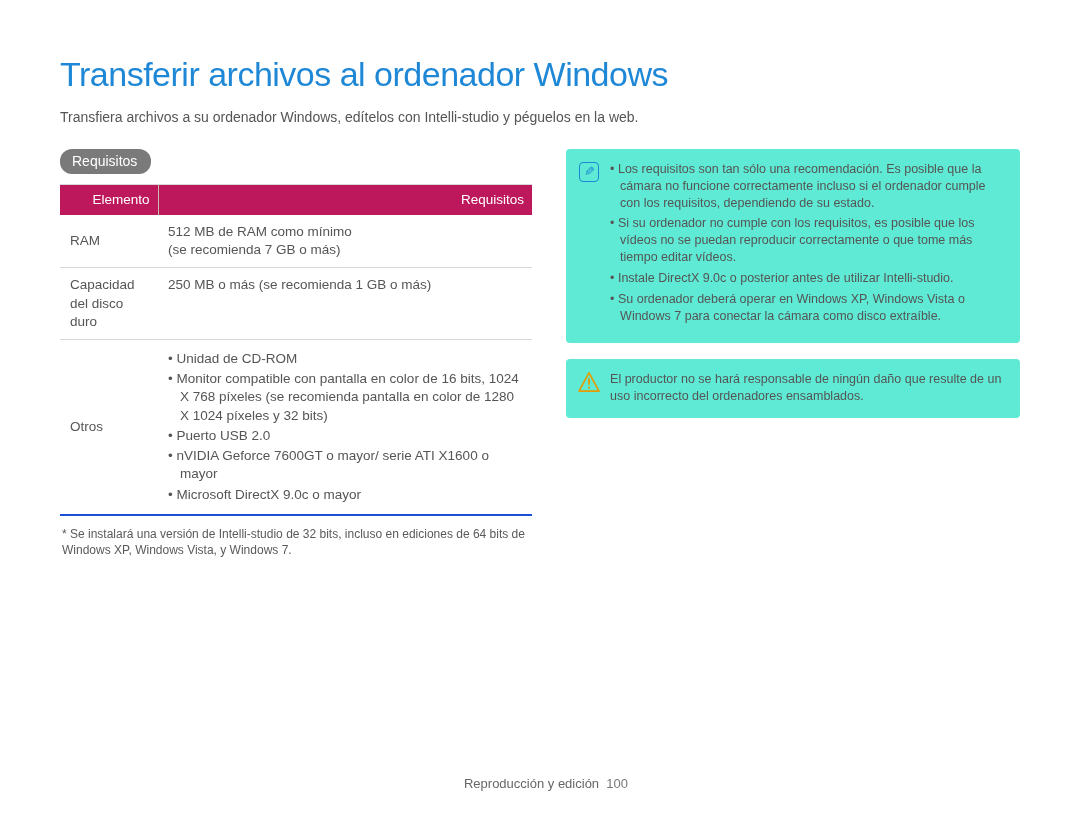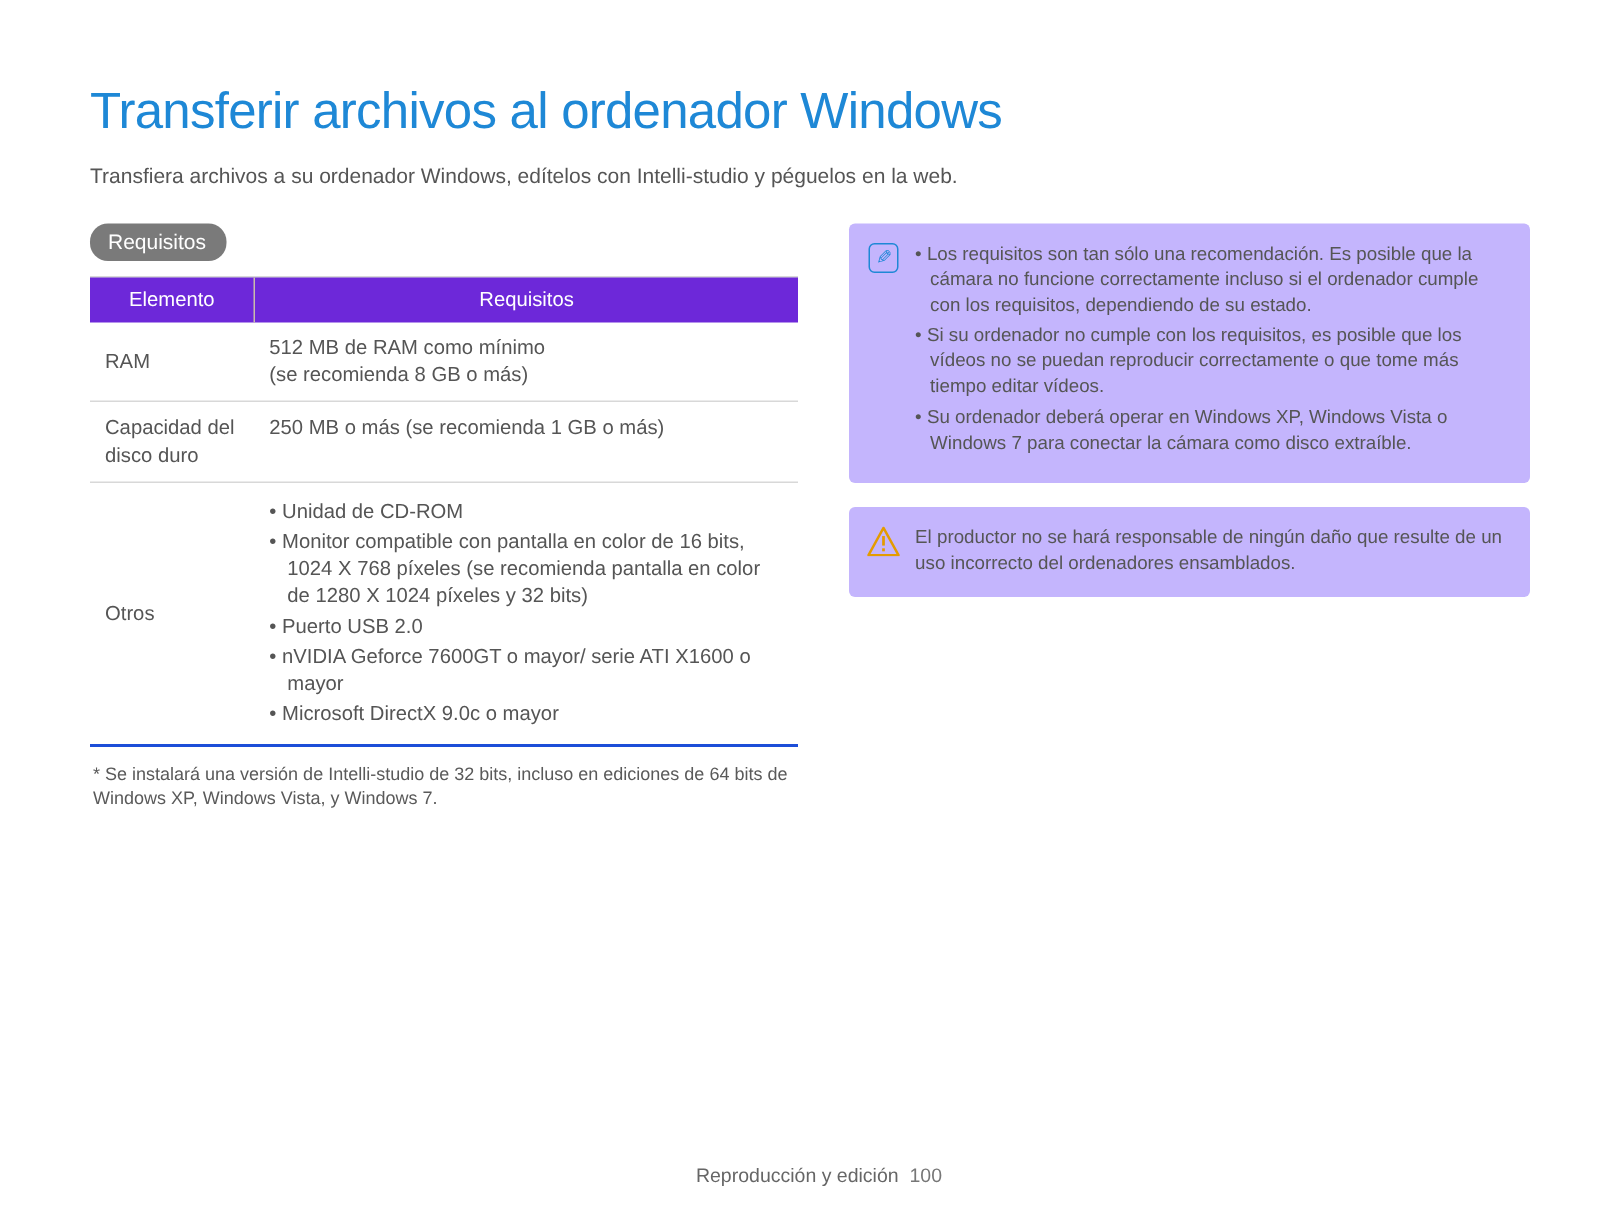--- a/index.html
+++ b/index.html
@@ -44,25 +44,25 @@
     border-radius: 12px;
     margin-bottom: 10px;
   }
 
   table.req {
     border-collapse: collapse;
     width: 100%;
     font-size: 13.5px;
   }
   table.req thead th {
-    background: #6d28d9;
+    background: #be185d;
     color: #fff;
     font-weight: 400;
-    text-align: center;
-    padding: 6px 26px;
+    text-align: right;
+    padding: 6px 8px;
     border-top: 1px solid #d8d8d8;
   }
   table.req thead th + th {
     border-left: 1px solid #c9bcab;
   }
   table.req td {
     padding: 8px 10px;
     vertical-align: top;
     color: #555;
     border-bottom: 1px solid #d8d8d8;
@@ -81,21 +81,21 @@
   .footnote {
     font-size: 12px;
     color: #5a5a5a;
     margin-top: 10px;
     padding: 0 2px;
   }
 
   .callout {
     display: flex;
     gap: 10px;
-    background: #c4b5fd;
+    background: #5eead4;
     border-radius: 4px;
     padding: 12px 14px 14px 12px;
     margin-bottom: 16px;
     font-size: 12.5px;
     color: #555;
   }
   .callout ul { list-style: none; margin: 0; padding: 0; }
   .callout ul li { text-indent: -10px; padding-left: 10px; margin-bottom: 4px; }
   .callout ul li::before { content: "• "; color: #555; }
   .callout p { color: #555; }
@@ -151,21 +151,21 @@
         <tr>
           <th>Elemento</th>
           <th>Requisitos</th>
         </tr>
       </thead>
       <tbody>
         <tr>
           <td class="label">RAM</td>
           <td>
             <span>512 MB de RAM como mínimo</span><br>
-            <span>(se recomienda 8 GB o más)</span>
+            <span>(se recomienda 7 GB o más)</span>
           </td>
         </tr>
         <tr>
           <td class="label">Capacidad del disco duro</td>
           <td>250 MB o más (se recomienda 1 GB o más)</td>
         </tr>
         <tr>
           <td class="label">Otros</td>
           <td>
             <ul>
@@ -185,20 +185,21 @@
 
   <div class="right-col">
 
     <div class="callout">
       <div class="icon-box">
         <span class="info-icon"></span>
       </div>
       <ul>
         <li>Los requisitos son tan sólo una recomendación. Es posible que la cámara no funcione correctamente incluso si el ordenador cumple con los requisitos, dependiendo de su estado.</li>
         <li>Si su ordenador no cumple con los requisitos, es posible que los vídeos no se puedan reproducir correctamente o que tome más tiempo editar vídeos.</li>
+        <li>Instale DirectX 9.0c o posterior antes de utilizar Intelli-studio.</li>
         <li>Su ordenador deberá operar en Windows XP, Windows Vista o Windows 7 para conectar la cámara como disco extraíble.</li>
       </ul>
     </div>
 
     <div class="callout">
       <div class="icon-box">
         <span class="warn-icon">
           <svg viewBox="0 0 24 22">
             <path d="M12 1 L23 21 L1 21 Z" fill="none" stroke="#e49b00" stroke-width="1.8" stroke-linejoin="round"></path>
             <rect x="11" y="7" width="2" height="7" fill="#e49b00"></rect>

